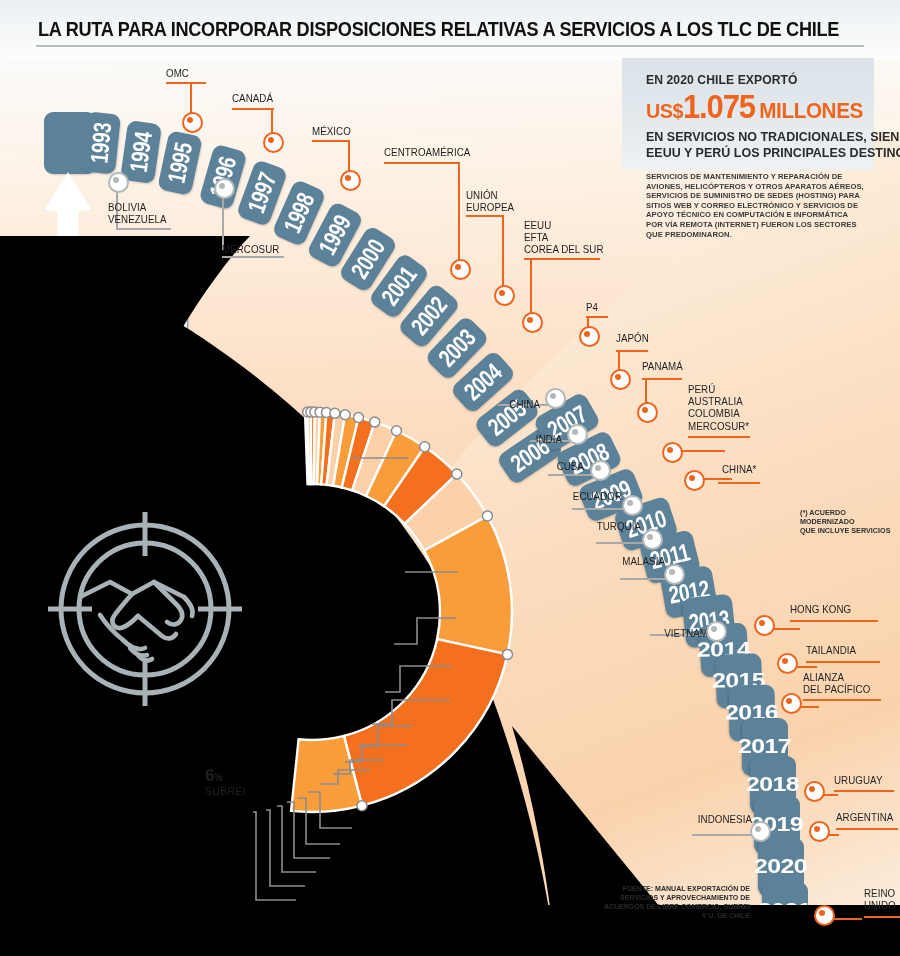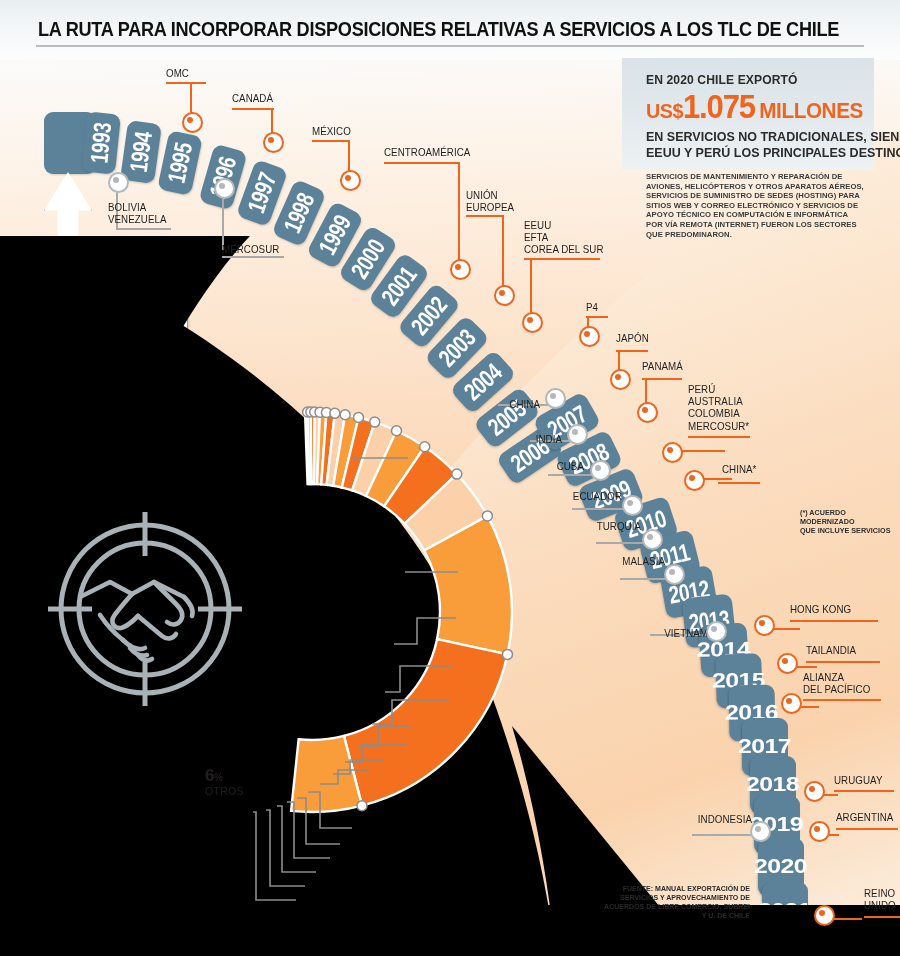--- a/index.html
+++ b/index.html
@@ -184,21 +184,21 @@
         <circle cx="332.6966444072463" cy="54.774498519911646" r="5" fill="#fff" stroke="#8c8c8c" stroke-width="1.5"></circle>
         <circle cx="364.8248383718998" cy="82.06608034804094" r="5" fill="#fff" stroke="#8c8c8c" stroke-width="1.5"></circle>
         <circle cx="395.4076522245398" cy="123.91589340023553" r="5" fill="#fff" stroke="#8c8c8c" stroke-width="1.5"></circle>
         <circle cx="415.4553830669425" cy="262.3933158664755" r="5" fill="#fff" stroke="#8c8c8c" stroke-width="1.5"></circle>
         <circle cx="269.9923458238513" cy="413.6511434488019" r="5" fill="#fff" stroke="#8c8c8c" stroke-width="1.5"></circle>
       </g>
   </svg>
 
   <div class="otros-lbl">
     <div class="p"><span>6</span><small>%</small></div>
-    <div class="t">OTROS</div>
+    <div class="t">SUBREI</div>
   </div>
 
   <svg width="900" height="956" style="position:absolute;left:0;top:0;z-index:13;pointer-events:none">
     <g stroke="#8c8c8c" stroke-width="1.6" fill="none">
       <path d="M351 458 L408 458"></path>
       <path d="M405 572 L458 572"></path>
       <path d="M394 644 L417 644 L417 618 L456 618"></path>
       <path d="M385 692 L400 692 L400 666 L451 666"></path>
       <path d="M372 724 L392 724 L392 700 L450 700"></path>
       <path d="M358 746 L378 746 L378 726 L412 726"></path>

